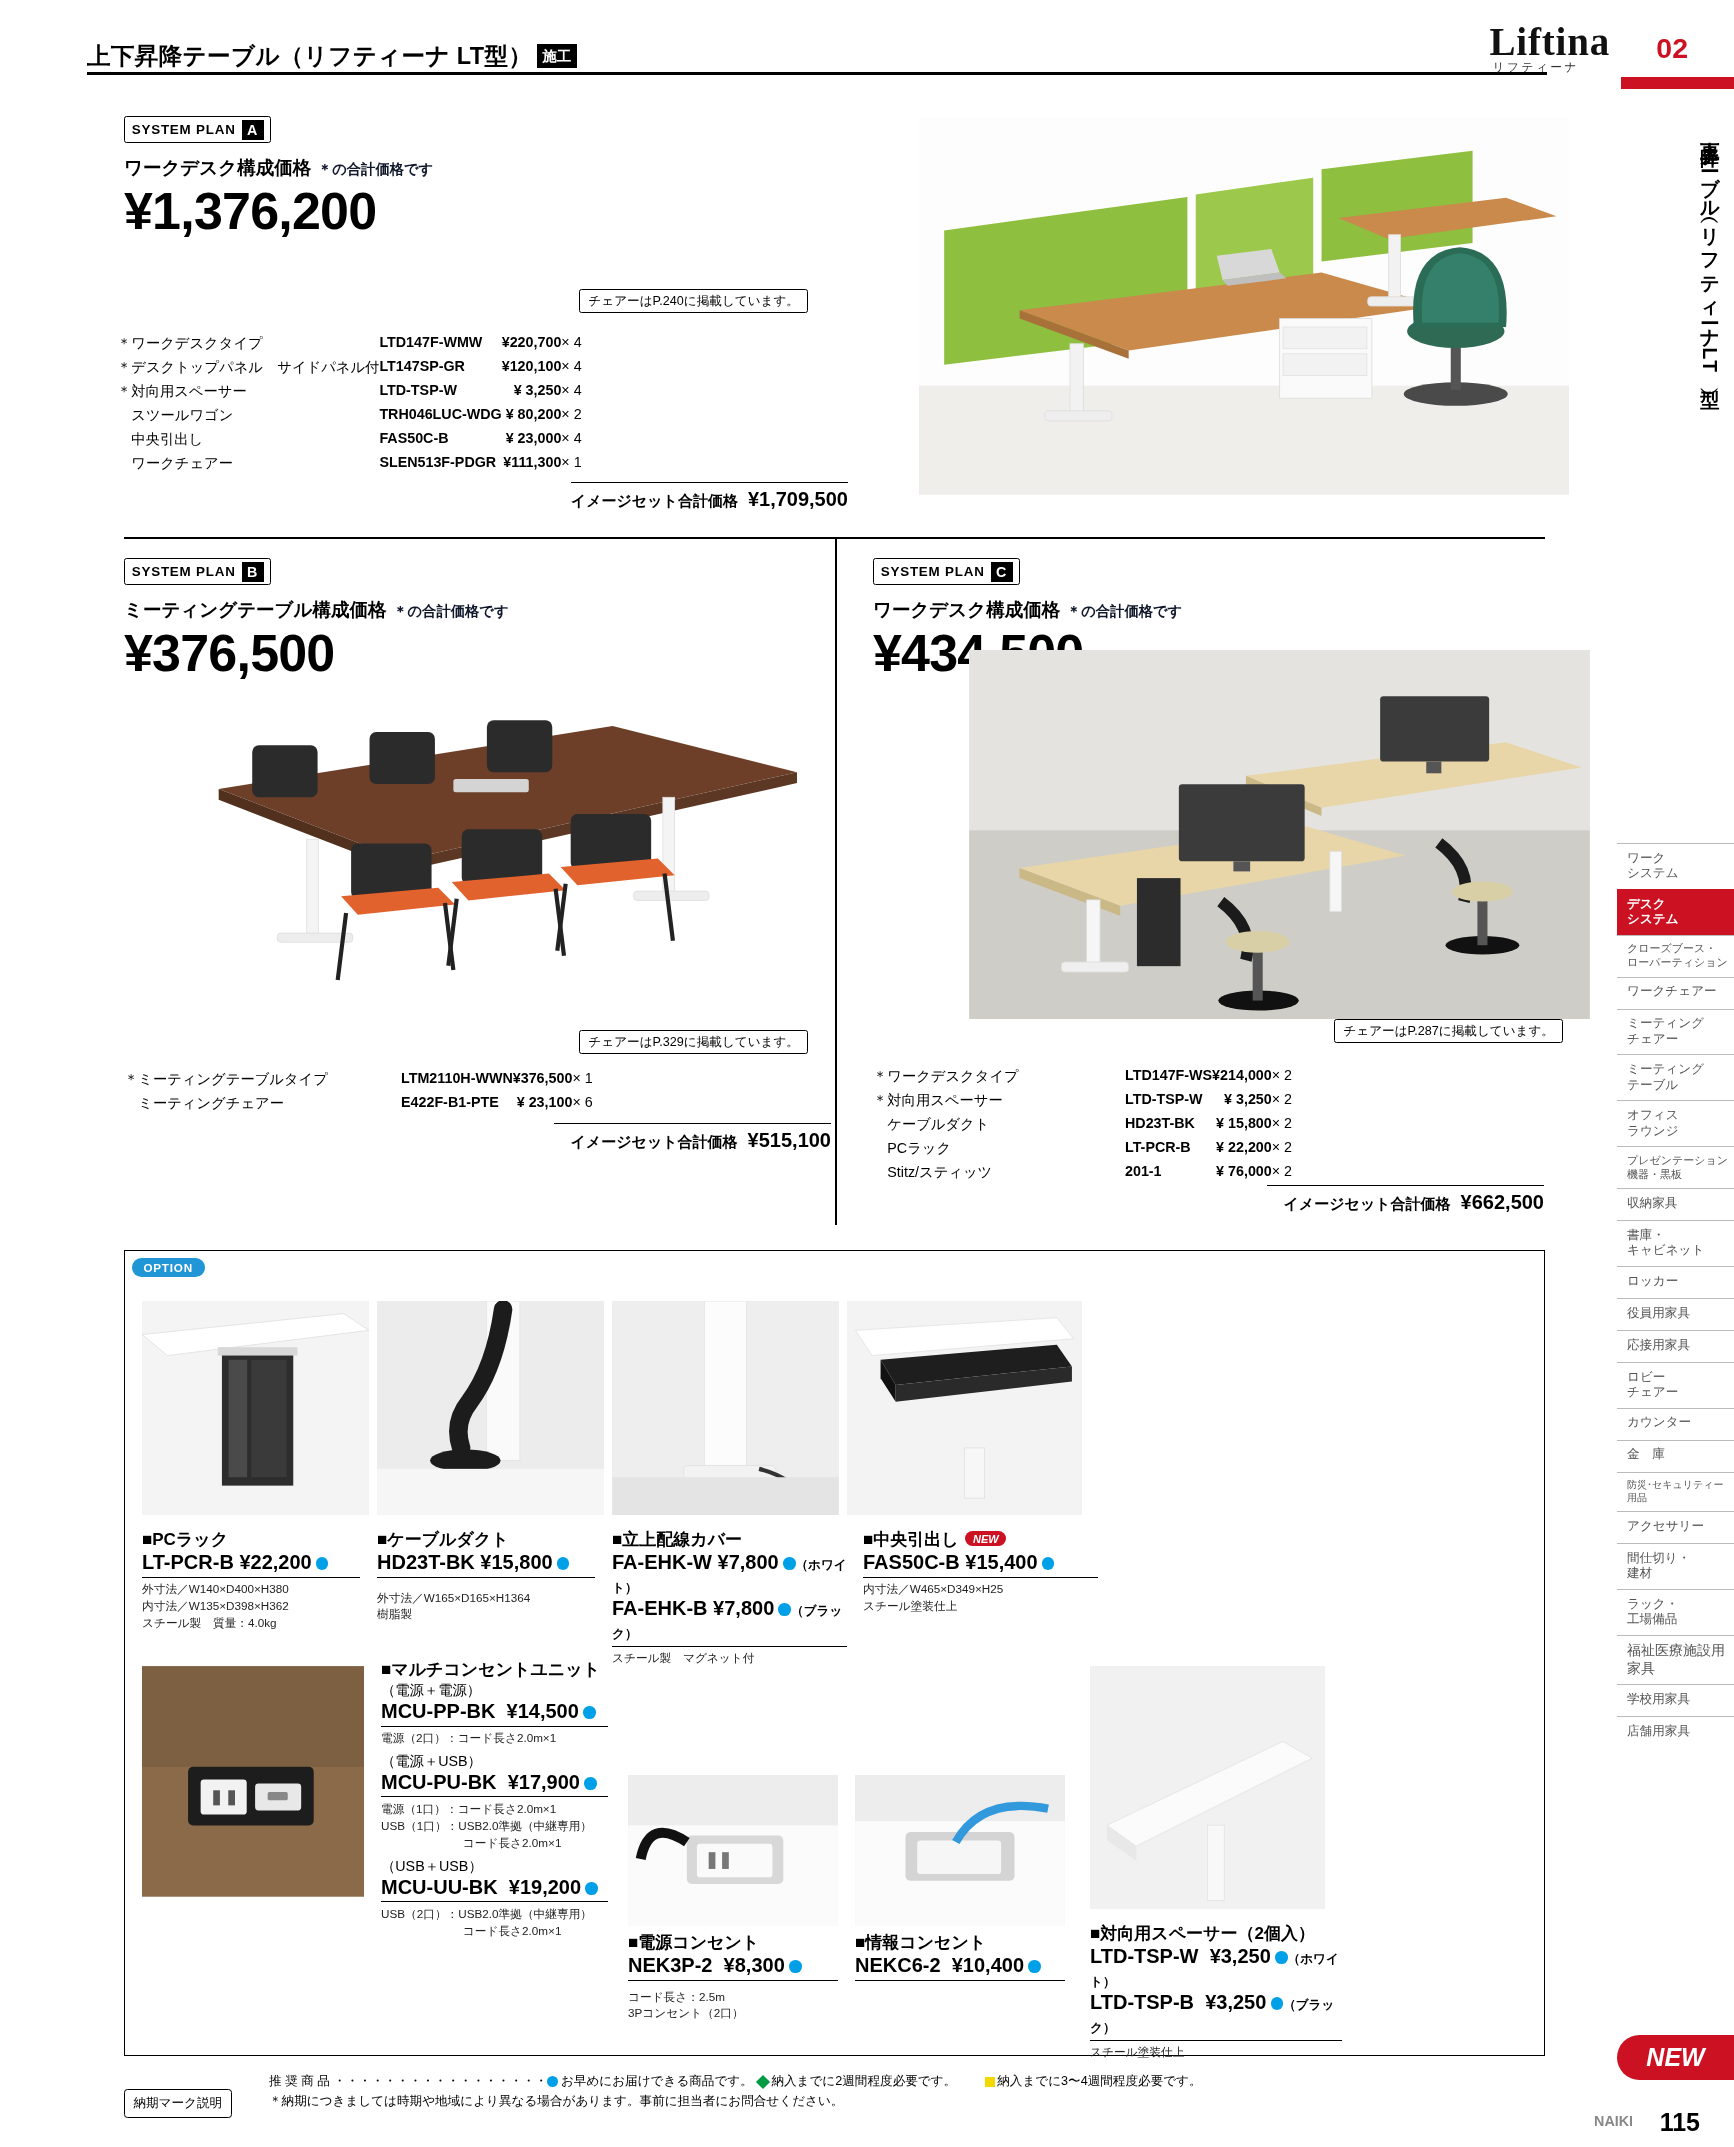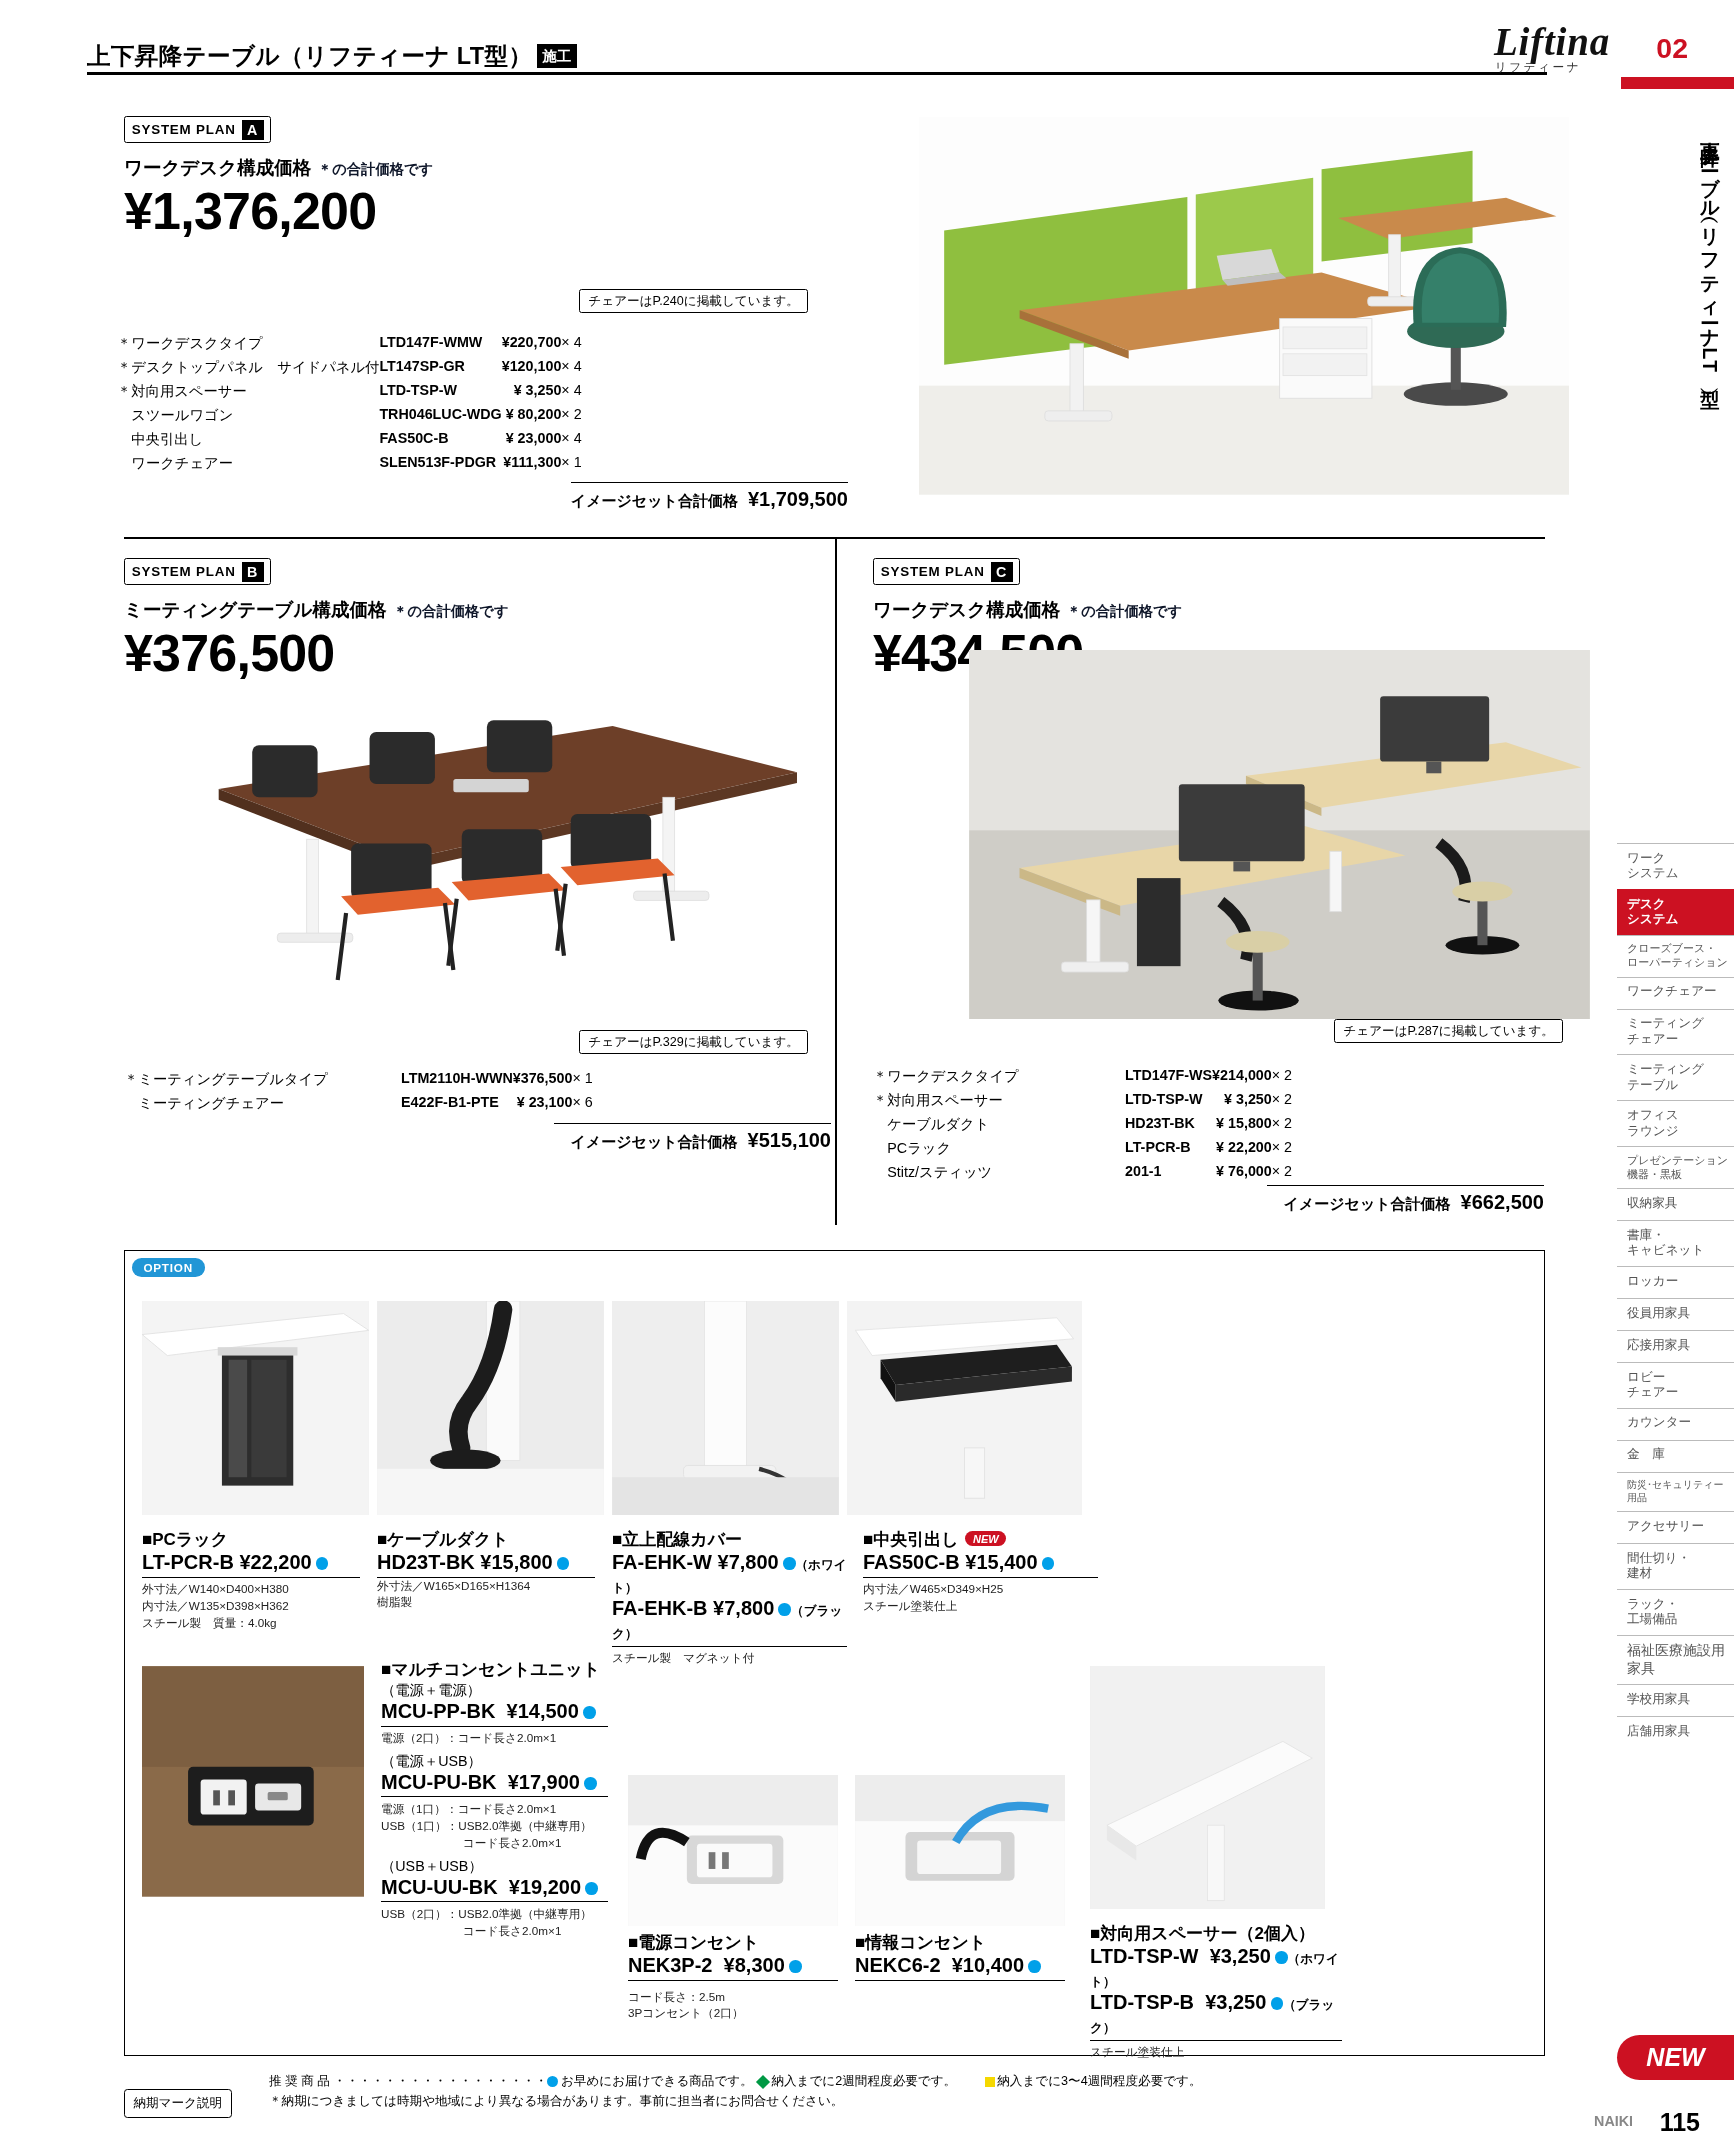--- a/index.html
+++ b/index.html
@@ -22,21 +22,21 @@
   .hdr-badge {
     display:inline-block; background:#000; color:#fff;
     font-size:14.3px; font-weight:bold; padding:2.5px 5px; margin-left:5px;
     vertical-align:3.4px;
   }
   .brand {
     position:absolute; right:124px; top:18.5px; text-align:center;
   }
   .brand-main {
     font-family:"Liberation Serif", serif;
-    font-size:39px; font-style:italic; font-weight:bold; letter-spacing:0.8px;
+    font-size:39px; font-weight:bold; letter-spacing:0.8px;
     color:#111;
     margin-left:28px;
   }
   .brand-sub { font-size:11.7px; letter-spacing:2.5px; color:#333; margin-top:-3.4px;}
   .page-num-top {
     position:absolute; right:46px; top:32px;
     font-size:28.5px; font-weight:bold; color:#cc1122;
   }
   .red-bar {
     position:absolute; right:0px; top:77px; width:113px; height:11.7px; background:#cc1122;
@@ -541,21 +541,21 @@
       <div class="opt-underline"></div>
       <div class="opt-desc" style="white-space:pre-line;margin-top:3.4px">外寸法／W140×D400×H380
 内寸法／W135×D398×H362
 スチール製　質量：4.0kg</div>
     </div>
 
     <div style="position:absolute;left:252px;top:277px;width:218px;">
       <div class="opt-title">■ケーブルダクト</div>
       <div class="opt-code"><span>HD23T-BK</span> <span>¥15,800</span><span class="dot"></span></div>
       <div class="opt-underline"></div>
-      <div class="opt-desc" style="white-space:pre-line;margin-top:0">外寸法／W165×D165×H1364
+      <div class="opt-desc" style="white-space:pre-line;margin-top:12px">外寸法／W165×D165×H1364
 樹脂製</div>
     </div>
 
     <div style="position:absolute;left:487px;top:277px;width:235px;">
       <div class="opt-title">■立上配線カバー</div>
       <div class="opt-code"><span>FA-EHK-W</span> <span>¥7,800</span><span class="dot"></span><span style="font-size:12.6px">（ホワイト）</span></div>
       <div class="opt-code"><span>FA-EHK-B</span> <span>¥7,800</span><span class="dot"></span><span style="font-size:12.6px">（ブラック）</span></div>
       <div class="opt-underline"></div>
       <div class="opt-desc" style="white-space:pre-line;margin-top:3.4px">スチール製　マグネット付</div>
     </div>

